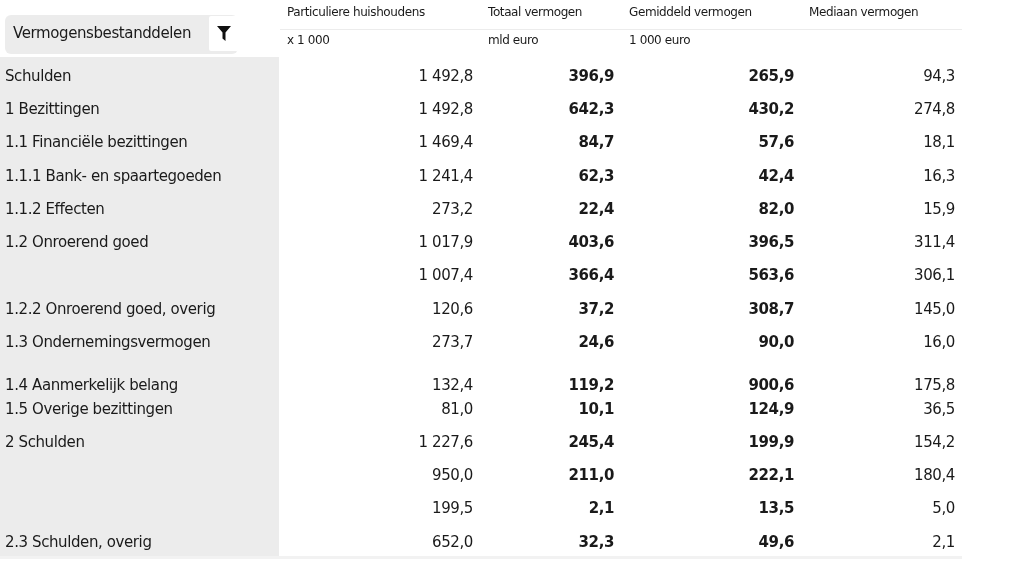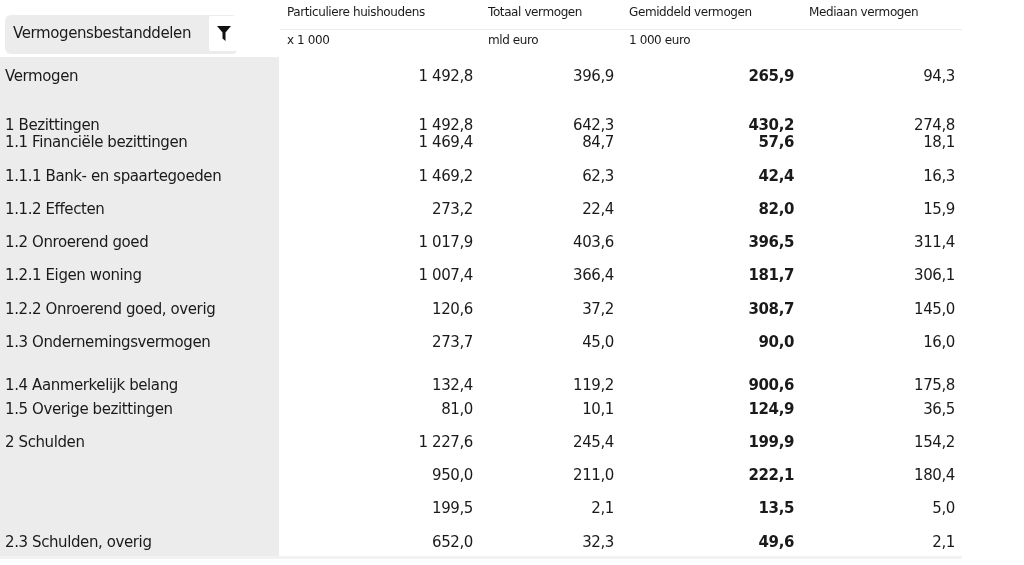--- a/index.html
+++ b/index.html
@@ -35,21 +35,21 @@
     .row {
       position: absolute; left: 0; height: 33px; width: 962px;
     }
     .row .rlabel {
       position: absolute; left: 5px; top: 8px; font-size: 15px; letter-spacing: -0.4px; white-space: nowrap;
     }
     .row .cell {
       position: absolute; top: 8px; font-size: 15px; letter-spacing: -0.4px; text-align: right; white-space: nowrap;
     }
     .c1 { right: 489px; }
-    .c2 { right: 348px; }
+    .c2 { right: 348px; font-weight: bold; }
     .c3 { right: 168px; font-weight: bold; }
     .c4 { right: 7px; }
     .bottom-line {
       position: absolute; left: 0; top: 556px; width: 962px; height: 3px; background: #f2f2f2;
     }
   </style>
 </head>
 <body>
 
 <div class="filter-chip">
@@ -70,79 +70,78 @@
   <span class="unit" style="left:287px">x 1 000</span>
   <span class="unit" style="left:488px">mld euro</span>
   <span class="unit" style="left:629px">1 000 euro</span>
   <span class="unit" style="left:809px"></span>
 </div>
 
 <div class="rowheads"></div>
 
 <div>
   <div class="row" style="top:59px">
-    <span class="rlabel">Vermogen</span>
+    <span class="rlabel">Schulden</span>
     <span class="cell c1">1 492,8</span>
     <span class="cell c2">396,9</span>
     <span class="cell c3">265,9</span>
     <span class="cell c4">94,3</span>
   </div>
-  <div class="row" style="top:108px">
+  <div class="row" style="top:92px">
     <span class="rlabel">1 Bezittingen</span>
     <span class="cell c1">1 492,8</span>
     <span class="cell c2">642,3</span>
     <span class="cell c3">430,2</span>
     <span class="cell c4">274,8</span>
   </div>
   <div class="row" style="top:125px">
     <span class="rlabel">1.1 Financiële bezittingen</span>
     <span class="cell c1">1 469,4</span>
     <span class="cell c2">84,7</span>
     <span class="cell c3">57,6</span>
     <span class="cell c4">18,1</span>
   </div>
   <div class="row" style="top:159px">
     <span class="rlabel">1.1.1 Bank- en spaartegoeden</span>
-    <span class="cell c1">1 469,2</span>
+    <span class="cell c1">1 241,4</span>
     <span class="cell c2">62,3</span>
     <span class="cell c3">42,4</span>
     <span class="cell c4">16,3</span>
   </div>
   <div class="row" style="top:192px">
     <span class="rlabel">1.1.2 Effecten</span>
     <span class="cell c1">273,2</span>
     <span class="cell c2">22,4</span>
     <span class="cell c3">82,0</span>
     <span class="cell c4">15,9</span>
   </div>
   <div class="row" style="top:225px">
     <span class="rlabel">1.2 Onroerend goed</span>
     <span class="cell c1">1 017,9</span>
     <span class="cell c2">403,6</span>
     <span class="cell c3">396,5</span>
     <span class="cell c4">311,4</span>
   </div>
   <div class="row" style="top:258px">
-    <span class="rlabel">1.2.1 Eigen woning</span>
     <span class="cell c1">1 007,4</span>
     <span class="cell c2">366,4</span>
-    <span class="cell c3">181,7</span>
+    <span class="cell c3">563,6</span>
     <span class="cell c4">306,1</span>
   </div>
   <div class="row" style="top:292px">
     <span class="rlabel">1.2.2 Onroerend goed, overig</span>
     <span class="cell c1">120,6</span>
     <span class="cell c2">37,2</span>
     <span class="cell c3">308,7</span>
     <span class="cell c4">145,0</span>
   </div>
   <div class="row" style="top:325px">
     <span class="rlabel">1.3 Ondernemingsvermogen</span>
     <span class="cell c1">273,7</span>
-    <span class="cell c2">45,0</span>
+    <span class="cell c2">24,6</span>
     <span class="cell c3">90,0</span>
     <span class="cell c4">16,0</span>
   </div>
   <div class="row" style="top:368px">
     <span class="rlabel">1.4 Aanmerkelijk belang</span>
     <span class="cell c1">132,4</span>
     <span class="cell c2">119,2</span>
     <span class="cell c3">900,6</span>
     <span class="cell c4">175,8</span>
   </div>

